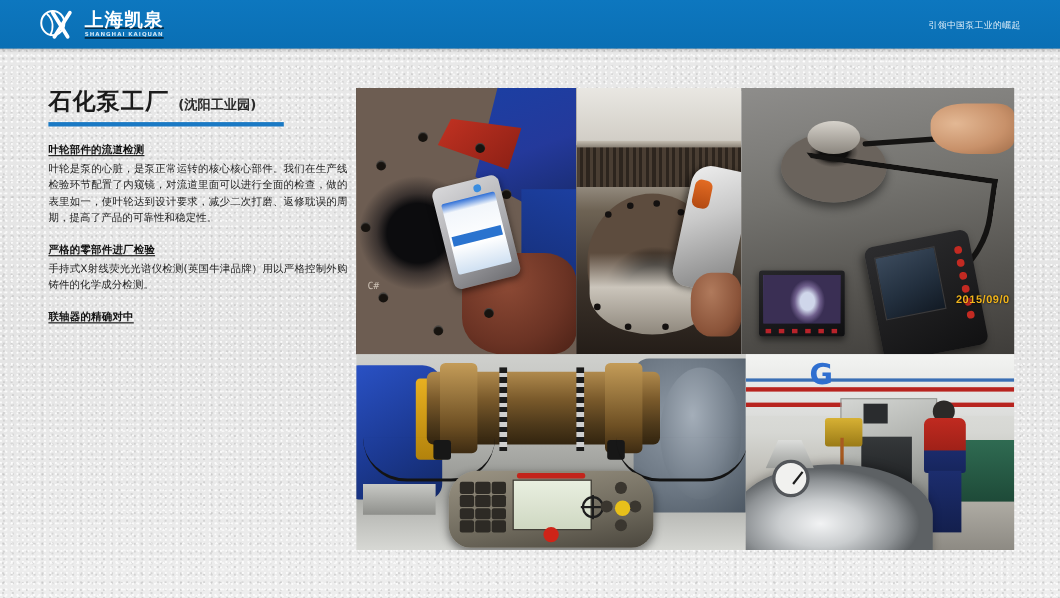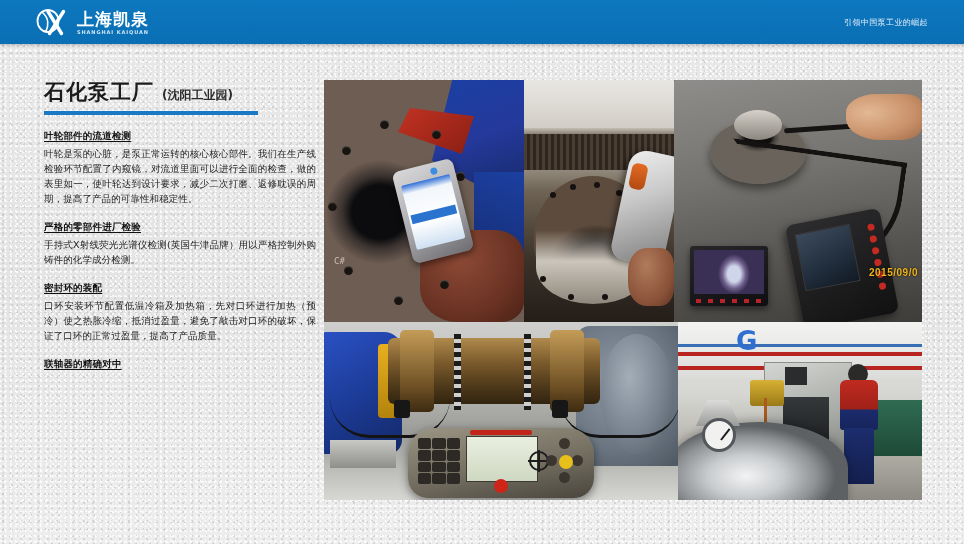--- a/index.html
+++ b/index.html
@@ -42,20 +42,21 @@
     background: linear-gradient(180deg, rgba(0,0,0,0.18) 0%, rgba(0,0,0,0) 100%);
     pointer-events: none;
   }
 
   .logo-wrap {
     position: absolute;
     left: 36px; top: 8px;
     display: flex;
     align-items: center;
     height: 30px;
+    text-decoration: underline;
   }
   .logo-mark { width: 34px; height: 28px; display: block; }
   .logo-text {
     margin-left: 7px;
     display: flex;
     flex-direction: column;
     justify-content: center;
     line-height: 1;
   }
   .logo-cn {
@@ -388,24 +389,20 @@
     <div class="section">
       <div class="section-heading">叶轮部件的流道检测</div>
       <div class="section-body">叶轮是泵的心脏，是泵正常运转的核心核心部件。我们在生产线检验环节配置了内窥镜，对流道里面可以进行全面的检查，做的表里如一，使叶轮达到设计要求，减少二次打磨、返修耽误的周期，提高了产品的可靠性和稳定性。</div>
     </div>
 
     <div class="section">
       <div class="section-heading">严格的零部件进厂检验</div>
       <div class="section-body">手持式X射线荧光光谱仪检测(英国牛津品牌）用以严格控制外购铸件的化学成分检测。</div>
     </div>
 
-    <div class="section">
-      <div class="section-heading">密封环的装配</div>
-      <div class="section-body">口环安装环节配置低温冷箱及加热箱，先对口环进行加热（预冷）使之热胀冷缩，抵消过盈量，避免了敲击对口环的破坏，保证了口环的正常过盈量，提高了产品质量。</div>
-    </div>
 
     <div class="section">
       <div class="section-heading">联轴器的精确对中</div>
     </div>
 
   </div>
 
   <div class="collage">
 
     <div class="photo p1">

